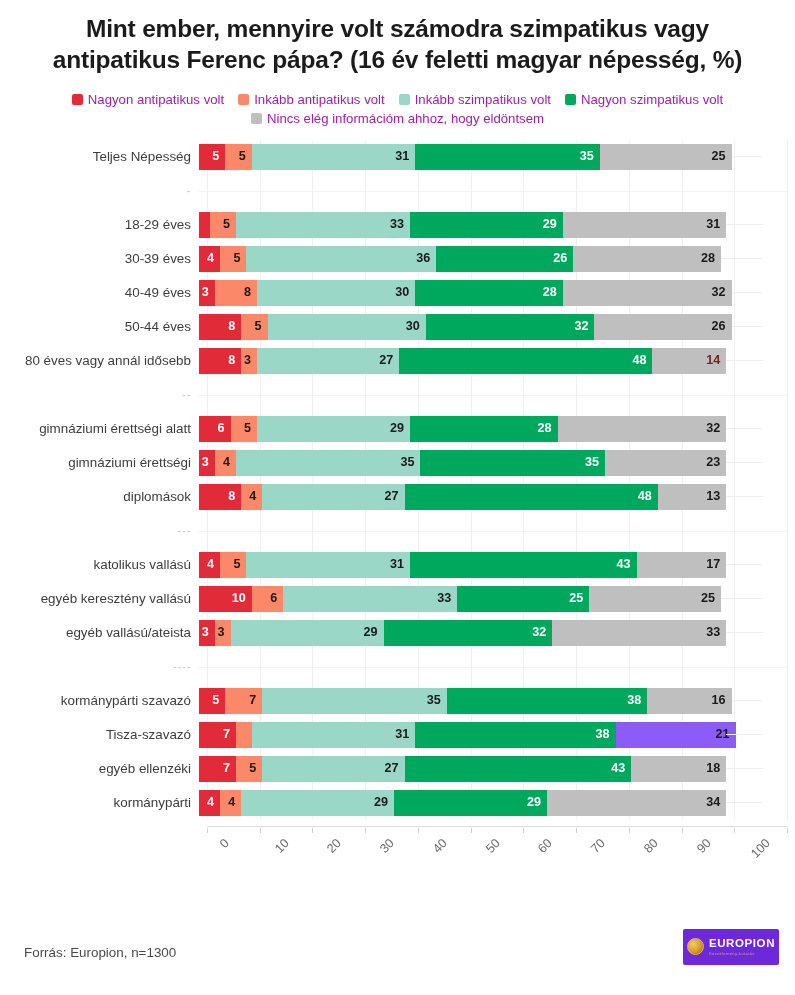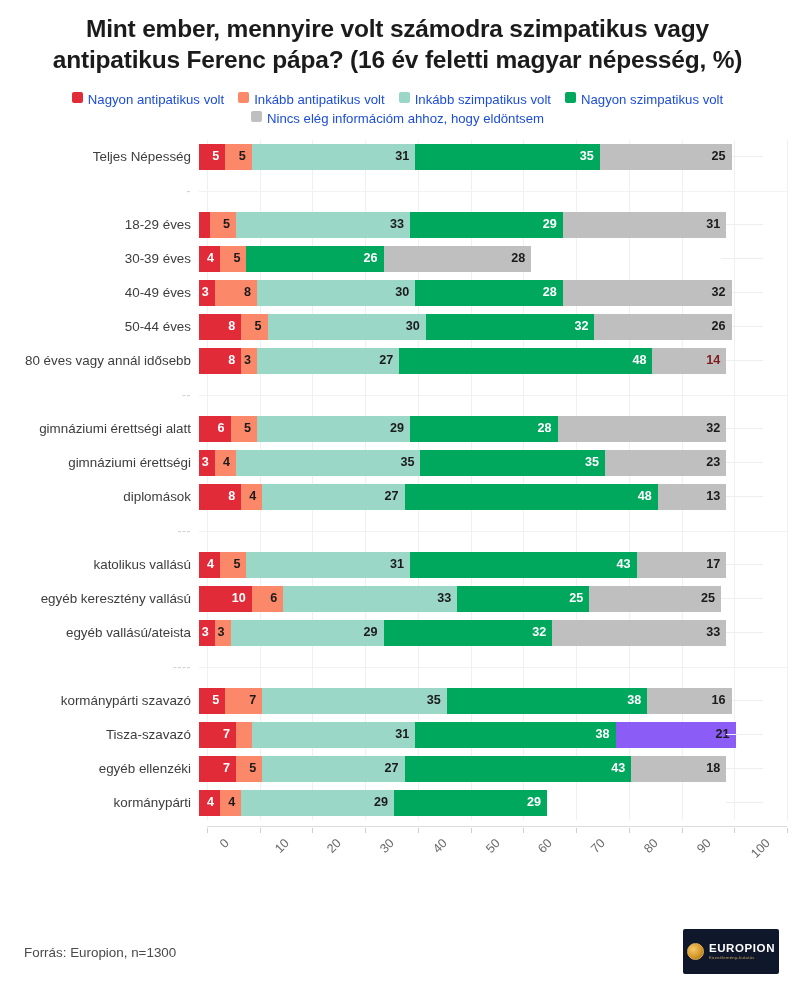--- a/index.html
+++ b/index.html
@@ -40,24 +40,24 @@
   }
   .legend-row {
     display: flex;
     justify-content: center;
     align-items: center;
     width: 100%;
     flex-wrap: wrap;
   }
   .legend-item {
     display: flex;
-    align-items: flex-start;
+    align-items: center;
     margin: 0 7px;
     font-size: 13.2px;
-    color: #1d4ed8;
+    color: #a21caf;
     white-space: nowrap;
   }
   .legend-swatch {
     width: 11px;
     height: 11px;
     border-radius: 2px;
     margin-right: 5px;
     flex: none;
   }
 
@@ -214,22 +214,22 @@
     left: 24px;
     top: 26px;
     font-size: 13.4px;
     color: #4a4a4a;
   }
   .logo {
     position: absolute;
     right: 16px;
     top: 10px;
     width: 96px;
-    height: 45px;
-    background: #0f172a;
+    height: 36px;
+    background: #6d28d9;
     border-radius: 2px;
     display: flex;
     align-items: center;
     justify-content: center;
   }
   .logo-inner {
     display: flex;
     align-items: center;
   }
   .logo-mark {
@@ -363,20 +363,23 @@
         <div class="row">
           <div class="row-label">30-39 éves</div>
           <div class="row-track">
             <div class="bar">
               <div class="seg" style="width: 21.0909px; background: rgb(225, 43, 56);">
                 <span class="seg-value" style="color: rgb(255, 255, 255);">4</span>
               </div>
               <div class="seg" style="width: 26.3636px; background: rgb(251, 136, 104);">
                 <span class="seg-value" style="color: rgb(27, 27, 27);">5</span>
               </div>
+              <div class="seg" style="width: 189.818px; background: rgb(155, 215, 198);">
+                <span class="seg-value" style="color: rgb(27, 27, 27);">36</span>
+              </div>
               <div class="seg" style="width: 137.091px; background: rgb(0, 168, 94);">
                 <span class="seg-value" style="color: rgb(255, 255, 255);">26</span>
               </div>
               <div class="seg" style="width: 147.636px; background: rgb(191, 191, 191);">
                 <span class="seg-value" style="color: rgb(27, 27, 27);">28</span>
               </div>
             </div>
             <div class="row-tail" style="left: 522px; width: 42.1818px;"></div>
           </div>
         </div>
@@ -682,20 +685,23 @@
                 <span class="seg-value" style="color: rgb(255, 255, 255);">4</span>
               </div>
               <div class="seg" style="width: 21.0909px; background: rgb(251, 136, 104);">
                 <span class="seg-value" style="color: rgb(27, 27, 27);">4</span>
               </div>
               <div class="seg" style="width: 152.909px; background: rgb(155, 215, 198);">
                 <span class="seg-value" style="color: rgb(27, 27, 27);">29</span>
               </div>
               <div class="seg" style="width: 152.909px; background: rgb(0, 168, 94);">
                 <span class="seg-value" style="color: rgb(255, 255, 255);">29</span>
+              </div>
+              <div class="seg" style="width: 179.273px; background: rgb(191, 191, 191);">
+                <span class="seg-value" style="color: rgb(27, 27, 27);">34</span>
               </div>
             </div>
             <div class="row-tail" style="left: 527.273px; width: 36.9091px;"></div>
           </div>
         </div>
       </div>
     <div class="xaxis" style="top: 686px; bottom: auto;">
       <div class="xaxis-line"></div>
     <div class="xtick" style="left: 207px;"></div>
         <div class="xtick-label" style="left: 215px;">0</div>

